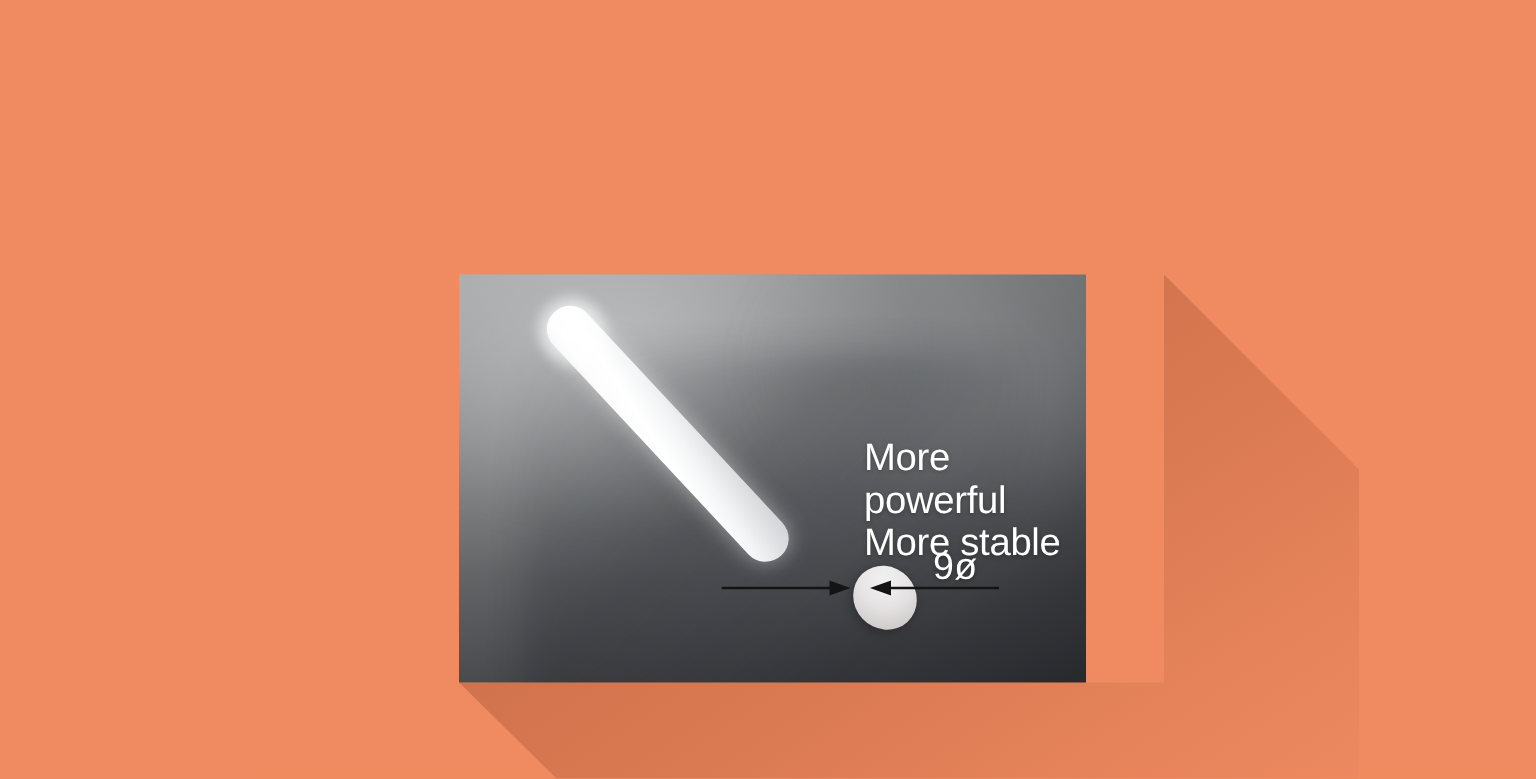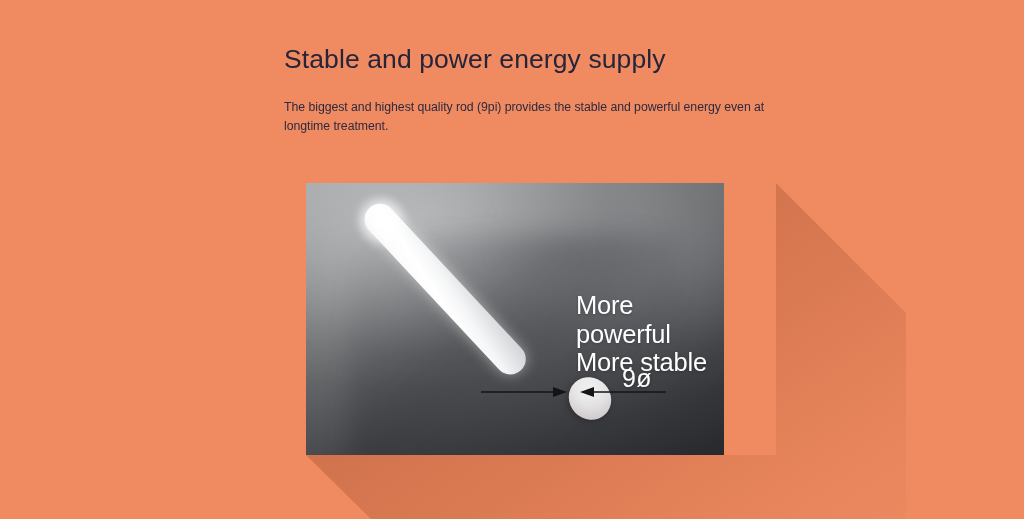--- a/index.html
+++ b/index.html
@@ -246,18 +246,14 @@
 
         <line x1="0" y1="9" x2="82" y2="9" stroke="#141414" stroke-width="1.6"></line>
         <polygon points="72,4 86,9 72,14" fill="#141414"></polygon>
 
         <line x1="103" y1="9" x2="185" y2="9" stroke="#141414" stroke-width="1.6"></line>
         <polygon points="113,4 99,9 113,14" fill="#141414"></polygon>
       </svg>
     </div>
   </div>
 
-  <div class="text-block">
-    <h1 class="section-title nowrap">Stable and power energy supply</h1>
-    <p class="section-desc">The biggest and highest quality rod (9pi) provides the stable and powerful energy even at longtime treatment.</p>
-  </div>
 
 </div>
 
 </body></html>

